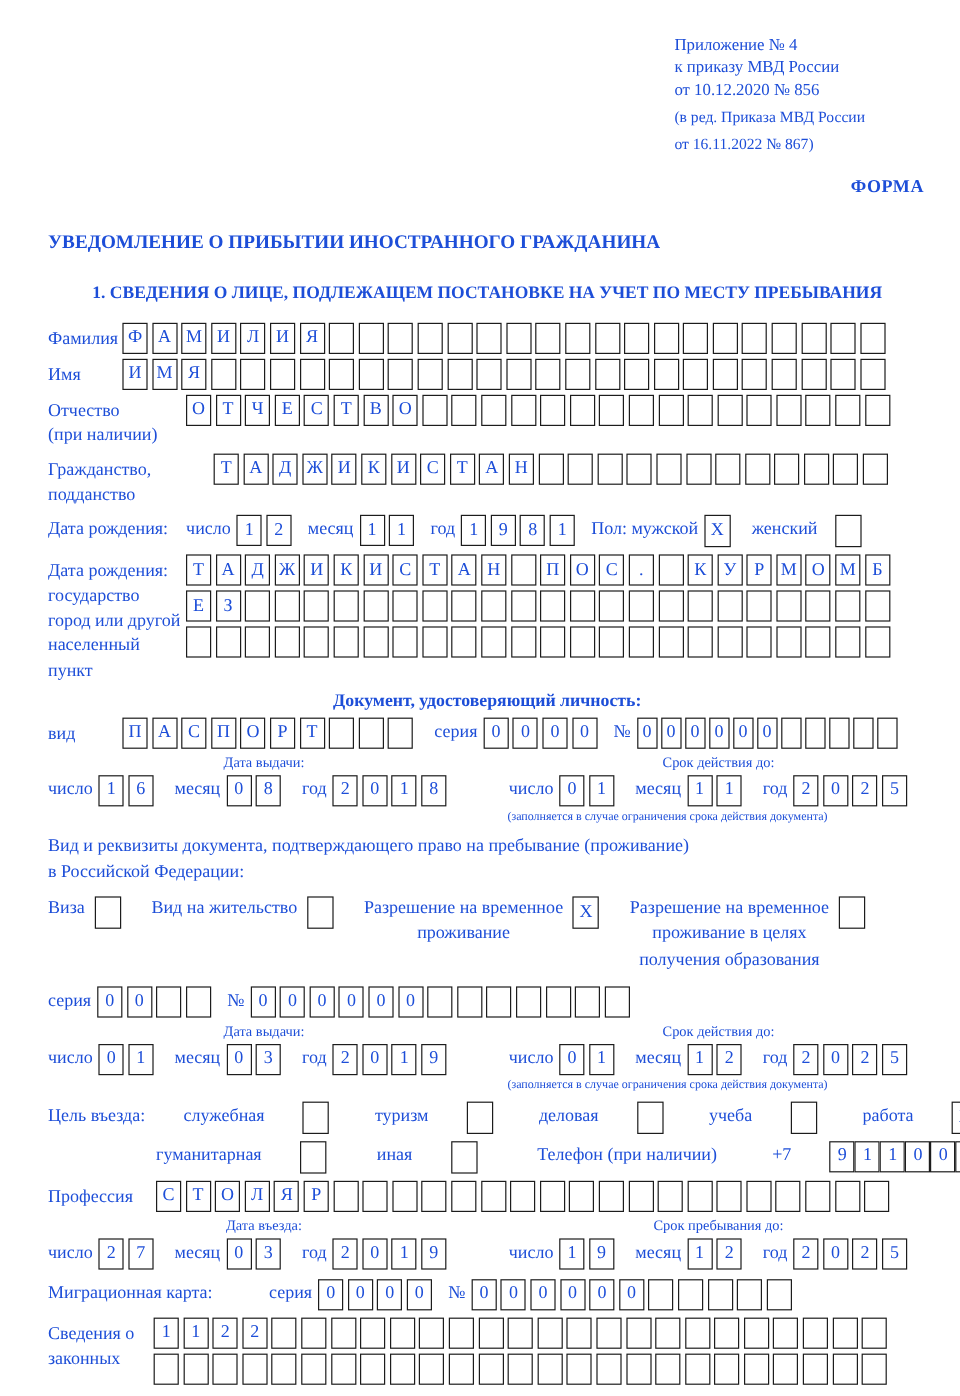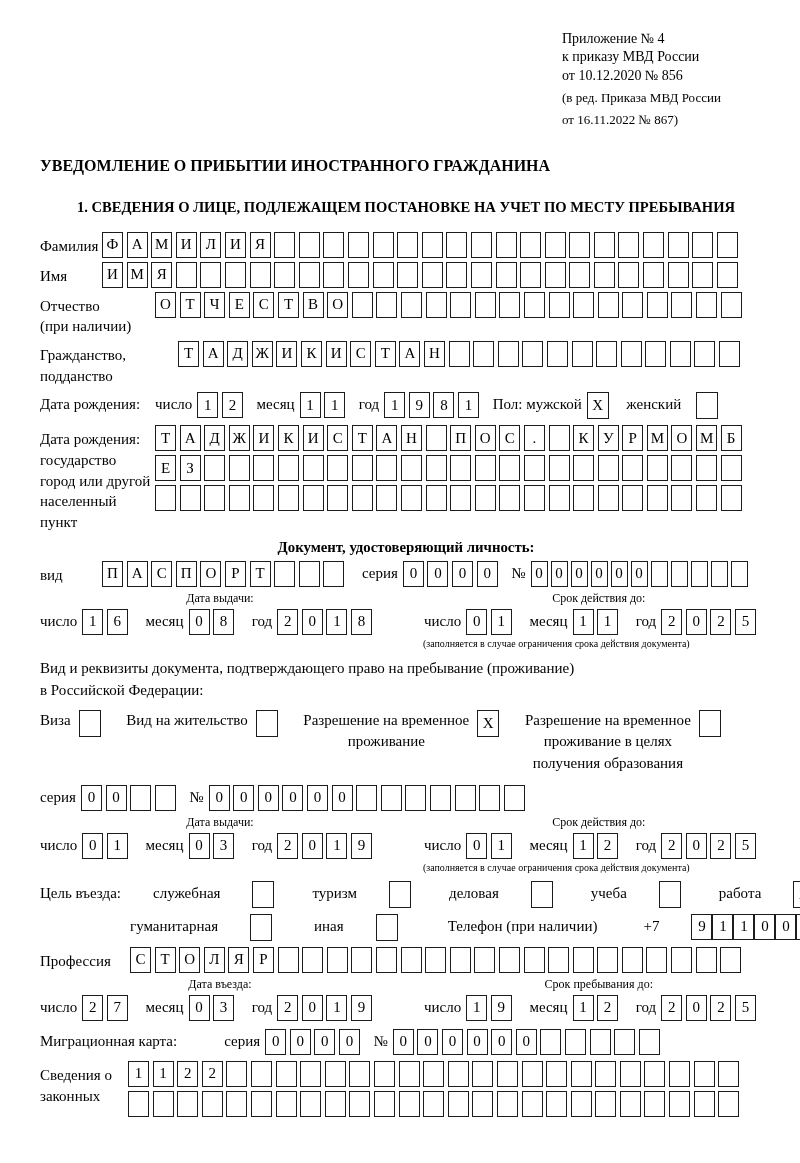--- a/index.html
+++ b/index.html
@@ -1,18 +1,18 @@
 <!DOCTYPE html>
 <html><head>
 <meta charset="utf-8">
 <style>
   html,body{margin:0;padding:0;background:#fff;}
   .page{
     width:800px;height:1163px;box-sizing:border-box;
-    padding:30px 28px 16px 40px;background:#fff;color:#000000;
+    padding:30px 28px 16px 40px;background:#fff;color:#1d4ed8;
     font-family:"Liberation Serif","DejaVu Serif",serif;overflow:hidden;
   }
   .hdr{margin-left:auto;width:210px;font-size:14px;line-height:1.32;}
   .hdr .ed{font-size:13px;margin-top:4px;}
   .form-label{text-align:right;font-weight:bold;font-size:15px;margin:20px 2px 6px 0;letter-spacing:.5px;}
   .title{text-align:left;font-weight:bold;font-size:16px;line-height:1.55;margin-top:26px;}
   .blank-line{display:inline-block;width:54px;height:13px;border-bottom:2px solid #333;margin-left:10px;}
   .sec{font-weight:bold;font-size:14.6px;text-align:center;margin:20px 0 16px;}
   .frow{display:flex;align-items:flex-start;margin-bottom:4px;}
   .lbl{font-size:15px;line-height:1.38;padding-top:4px;flex:none;}
@@ -51,20 +51,21 @@
 
 <div class="page">
 
   <div class="hdr">
     <div>Приложение № 4</div>
     <div>к приказу МВД России</div>
     <div>от 10.12.2020 № 856</div>
     <div class="ed">(в ред. Приказа МВД России</div>
     <div class="ed">от 16.11.2022 № 867)</div>
   </div>
+  <div class="form-label">ФОРМА</div>
 
   <div class="title">
     <div>УВЕДОМЛЕНИЕ О ПРИБЫТИИ ИНОСТРАННОГО ГРАЖДАНИНА</div>
   </div>
 
   <div class="sec">1. СВЕДЕНИЯ О ЛИЦЕ, ПОДЛЕЖАЩЕМ ПОСТАНОВКЕ НА УЧЕТ ПО МЕСТУ ПРЕБЫВАНИЯ</div>
 
   <div class="frow">
     <div class="lbl w62">Фамилия</div>
     <span class="cells">

